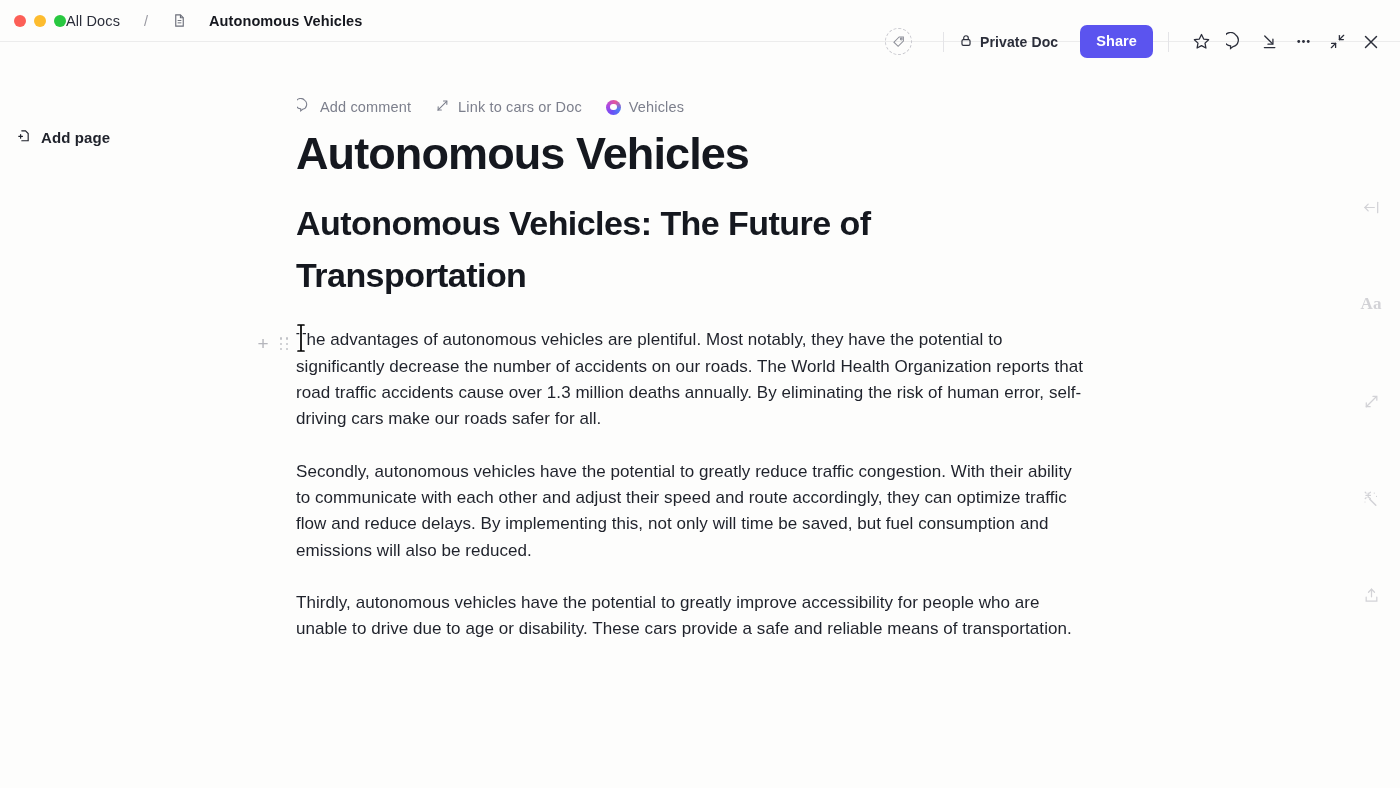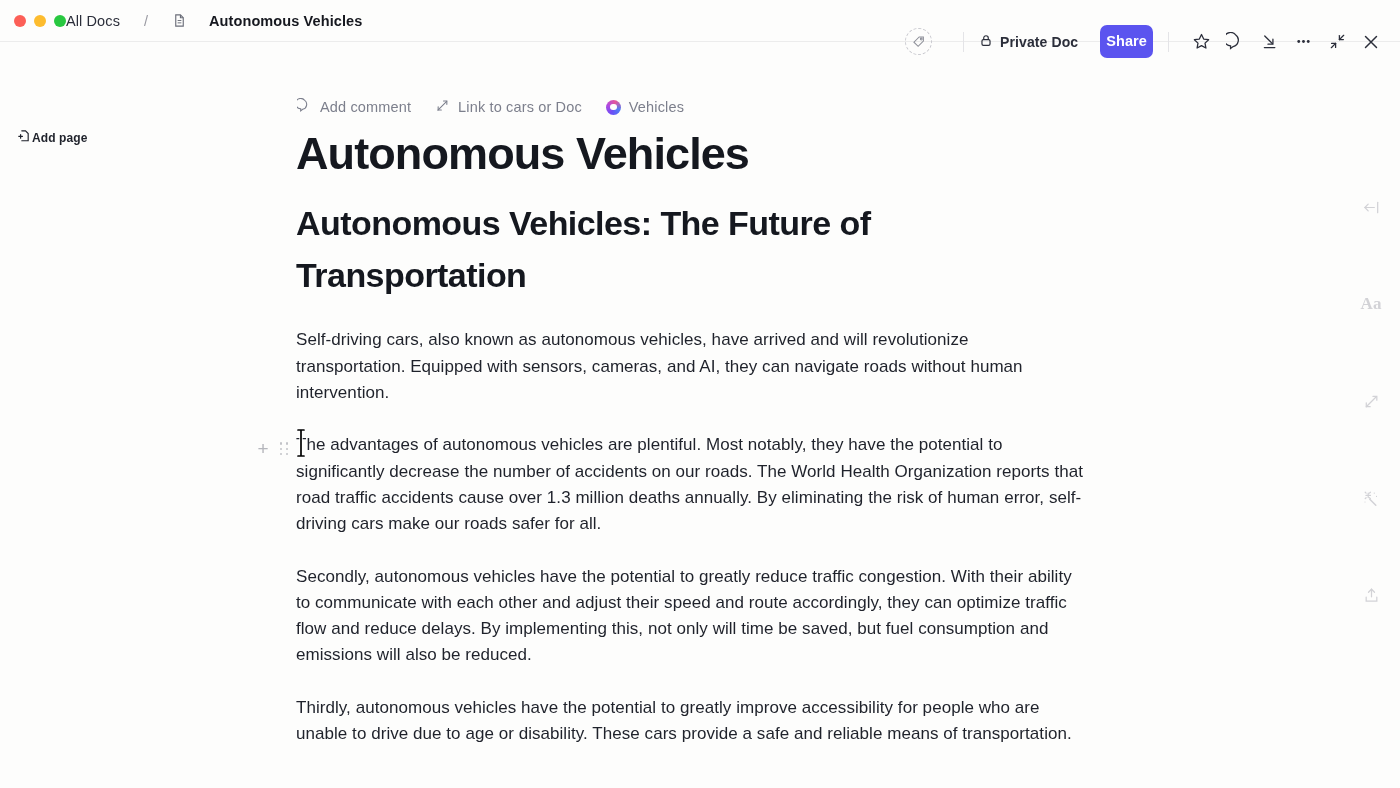--- a/index.html
+++ b/index.html
@@ -50,38 +50,38 @@
   }
   .vdiv { width: 1px; height: 20px; background: #e4e4e7; margin: 0 15px; }
   .priv {
     display: flex; align-items: center; gap: 7px;
     font-size: 14px; color: #2b2e3a; font-weight: 600; letter-spacing: .1px;
   }
   .share-btn {
     background: #5b54ef; color: #fff;
     font-size: 14.5px; font-weight: 700;
     border: none; border-radius: 7px;
-    padding: 8px 6px 9px; margin-left: 22px;
+    padding: 8px 16px 9px; margin-left: 22px;
     letter-spacing: .1px; cursor: pointer;
   }
   .icon-btn {
     width: 34px; height: 34px;
     display: flex; align-items: center; justify-content: center;
   }
 
   
   .sidebar {
     position: absolute; left: 0; top: 42px;
     width: 232px; height: 746px;
     background: #fdfdfc;
   }
   .add-page {
-    display: flex; align-items: center; 
+    display: flex; align-items: center; gap: 9px;
     margin: 86px 0 0 16px;
-    font-size: 12px; font-weight: 700; color: #1f222b;
+    font-size: 15px; font-weight: 700; color: #1f222b;
     letter-spacing: .1px;
   }
 
   
   .rightrail {
     position: absolute; right: 0; top: 42px;
     width: 58px; height: 746px;
     display: flex; flex-direction: column; align-items: center;
     padding-top: 112px; gap: 29px;
   }
@@ -337,21 +337,20 @@
         <span class="ai-ring"></span>
         <span>Vehicles</span>
       </div>
     </div>
 
     <div class="doc-title">Autonomous Vehicles</div>
 
 
     <div class="h1">Autonomous Vehicles: The Future of Transportation</div>
 
-    <p class="body block">Self-driving cars, also known as autonomous vehicles, have arrived and will revolutionize transportation. Equipped with sensors, cameras, and AI, they can navigate roads without human intervention.</p>
 
     <div class="block">
       <span class="plus-handle">+</span>
       <span class="drag-handle">
         <i></i>
           <i></i>
           <i></i>
           <i></i>
           <i></i>
           <i></i>

